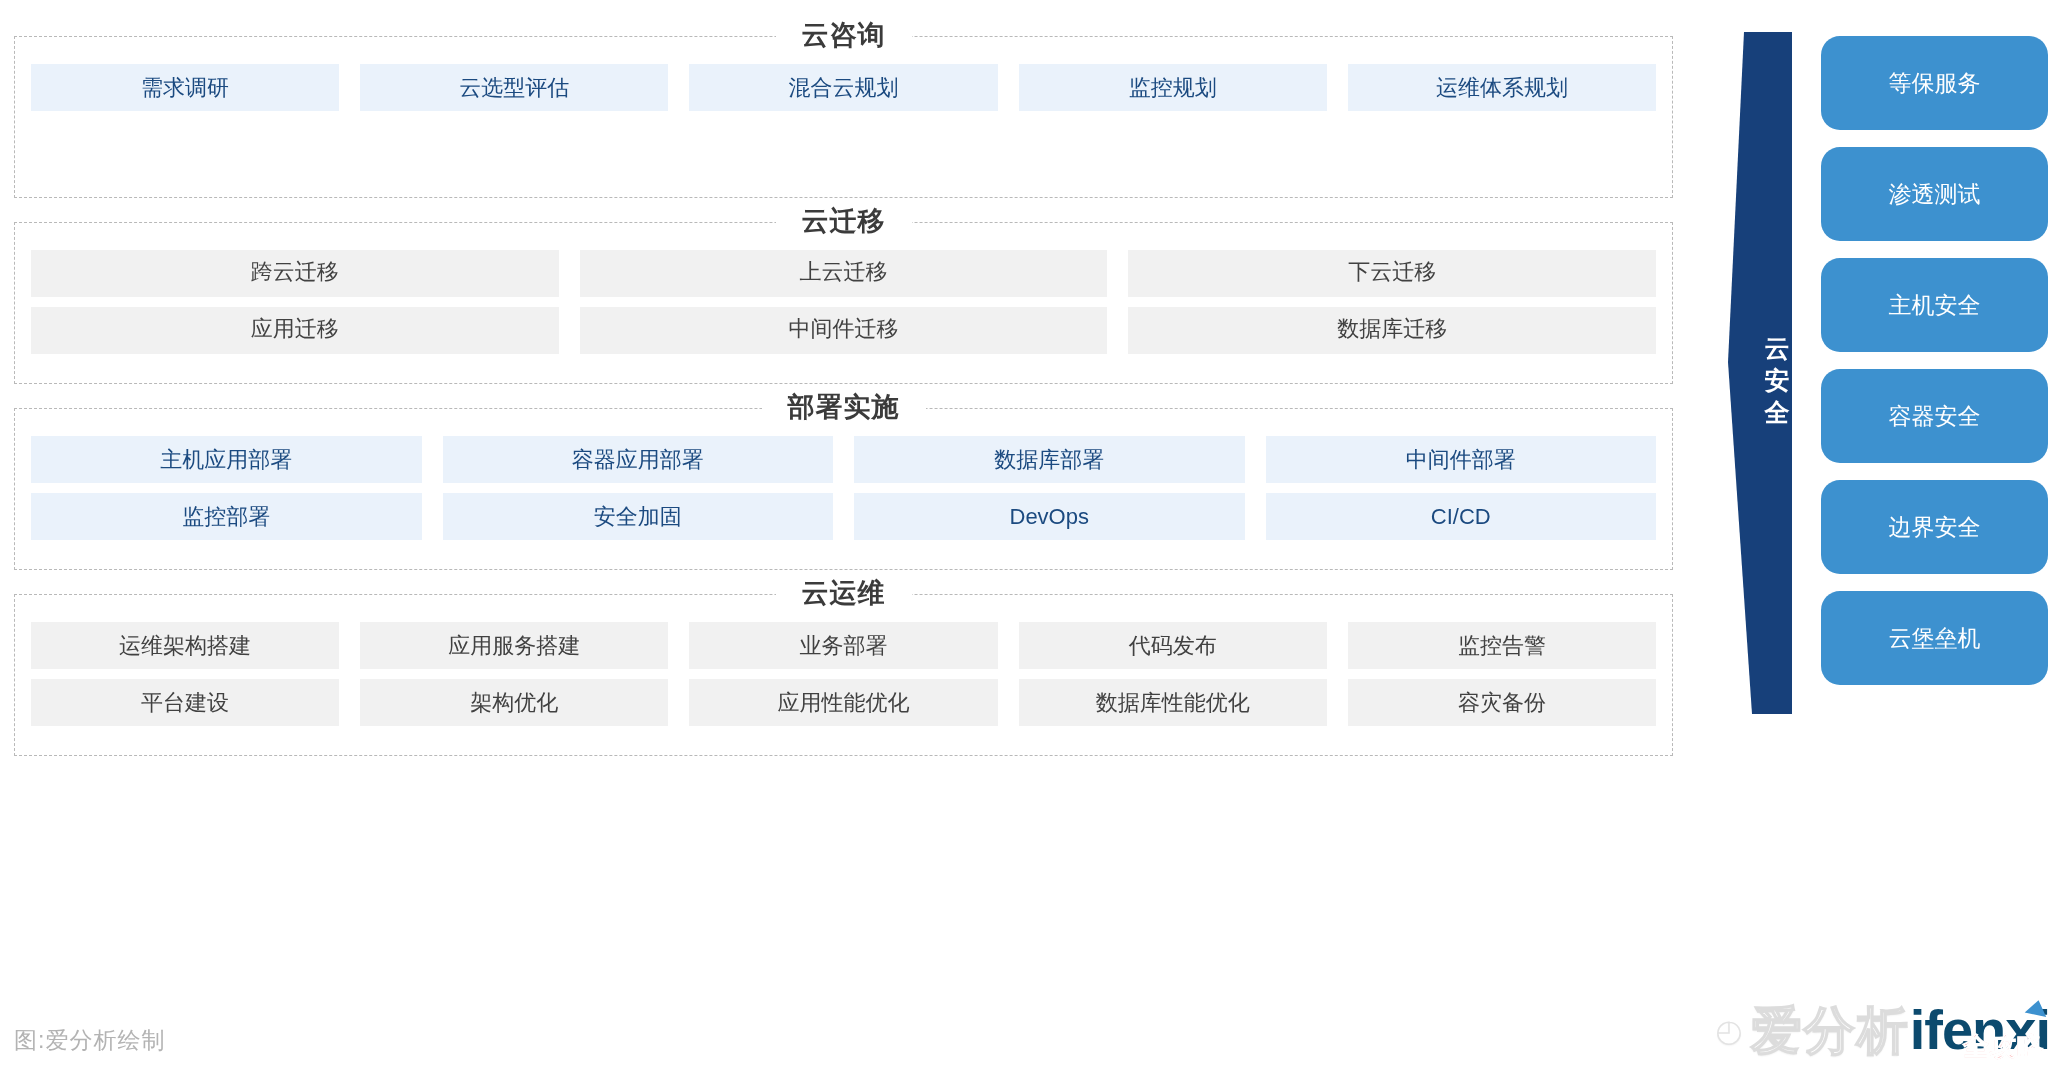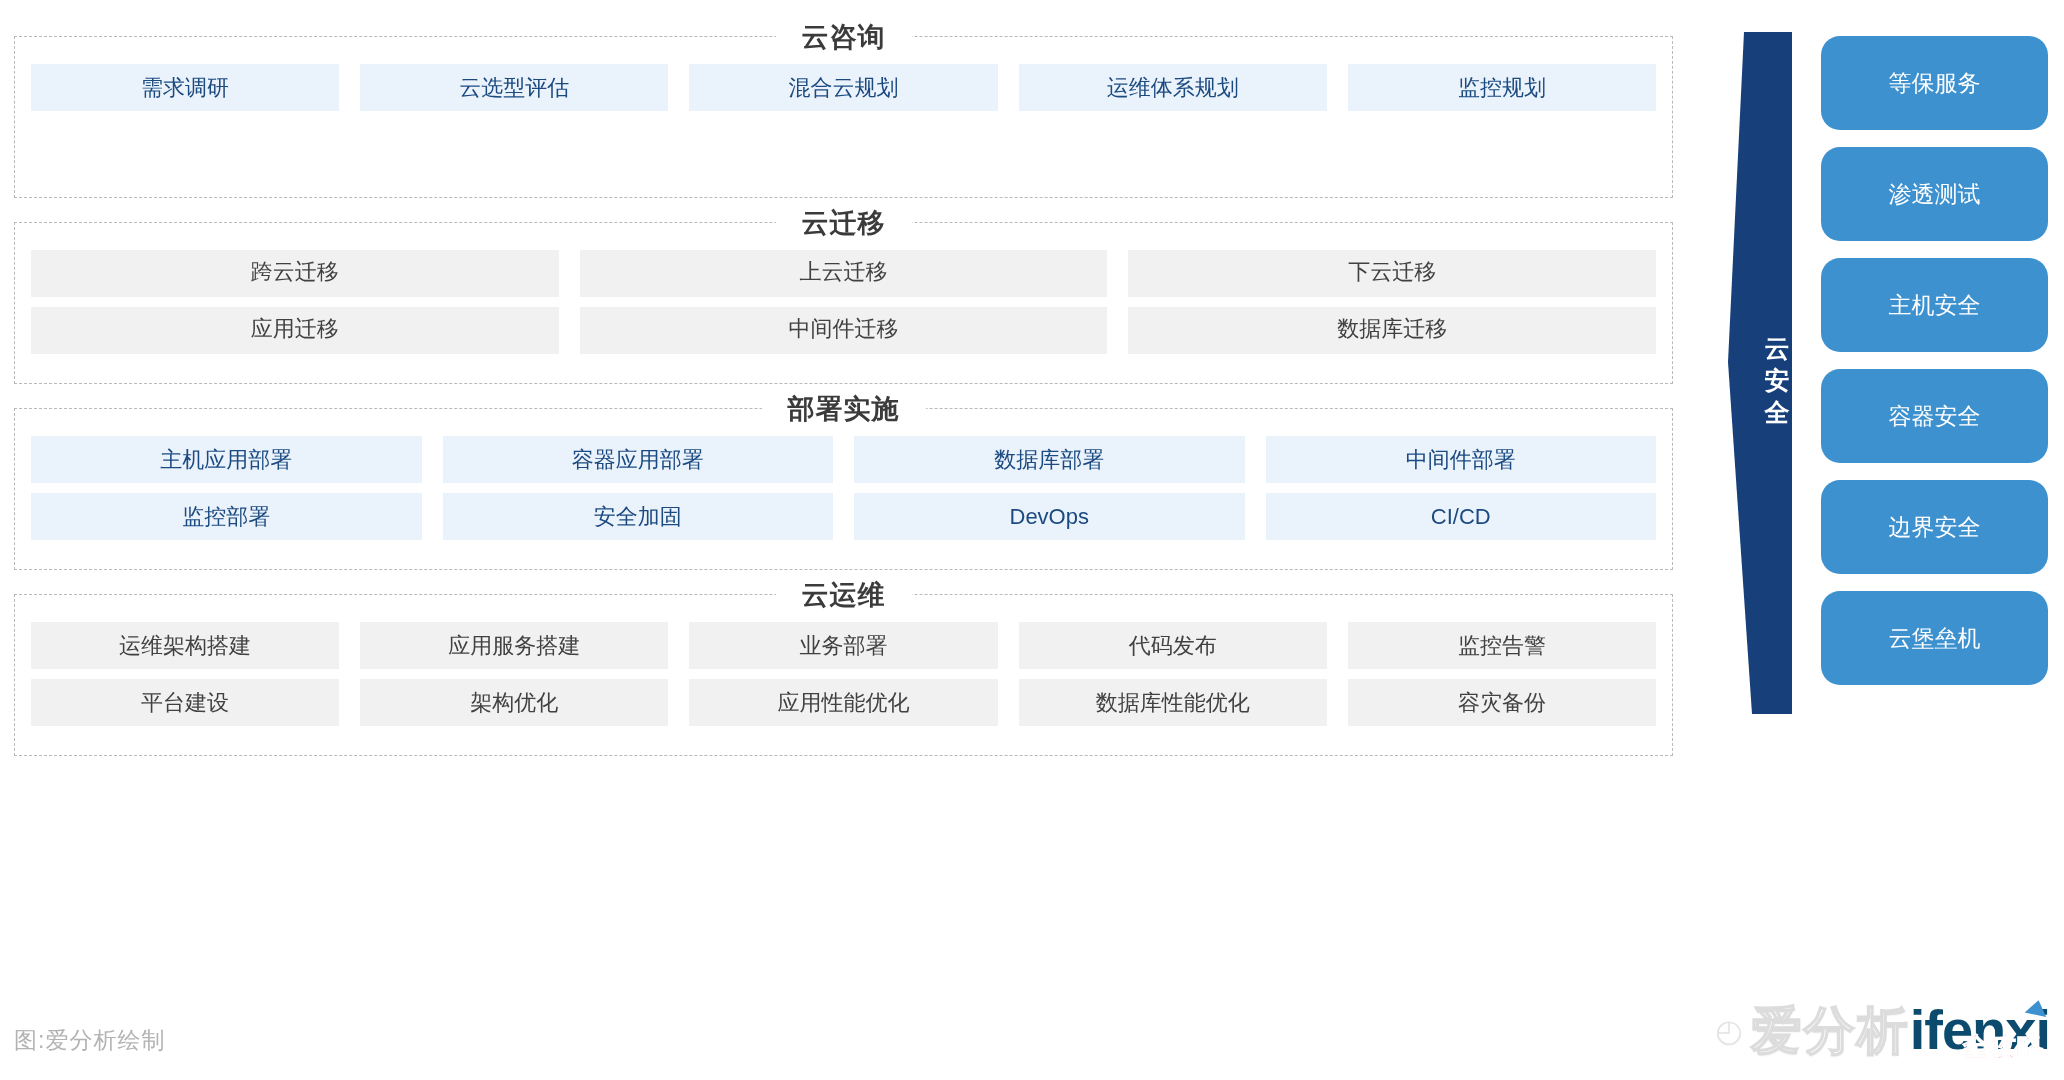--- a/index.html
+++ b/index.html
@@ -33,20 +33,21 @@
     left:50%;
     transform:translateX(-50%);
     background:#ffffff;
     padding:0 26px;
     font-size:27px;
     font-weight:bold;
     color:#3b3b3b;
     line-height:40px;
     white-space:nowrap;
     letter-spacing:1px;
+    font-family:Liberation Mono, monospace;
   }
 
   .rows{padding:24px 16px 16px 16px;}
   .row{display:flex;gap:21px;}
   .row + .row{margin-top:10px;}
 
   .cell{
     flex:1;
     height:47px;
     line-height:47px;
@@ -171,22 +172,22 @@
 
   <div class="left-col">
 
     <div class="section sec-consult" style="height:162px;">
       <div class="sec-title">云咨询</div>
       <div class="rows">
         <div class="row">
           <div class="cell blue">需求调研</div>
           <div class="cell blue">云选型评估</div>
           <div class="cell blue">混合云规划</div>
+          <div class="cell blue">监控规划</div>
           <div class="cell blue">运维体系规划</div>
-          <div class="cell blue">监控规划</div>
         </div>
       </div>
     </div>
 
     <div class="section sec-migrate" style="height:162px;">
       <div class="sec-title">云迁移</div>
       <div class="rows">
         <div class="row">
           <div class="cell grey">跨云迁移</div>
           <div class="cell grey">上云迁移</div>

